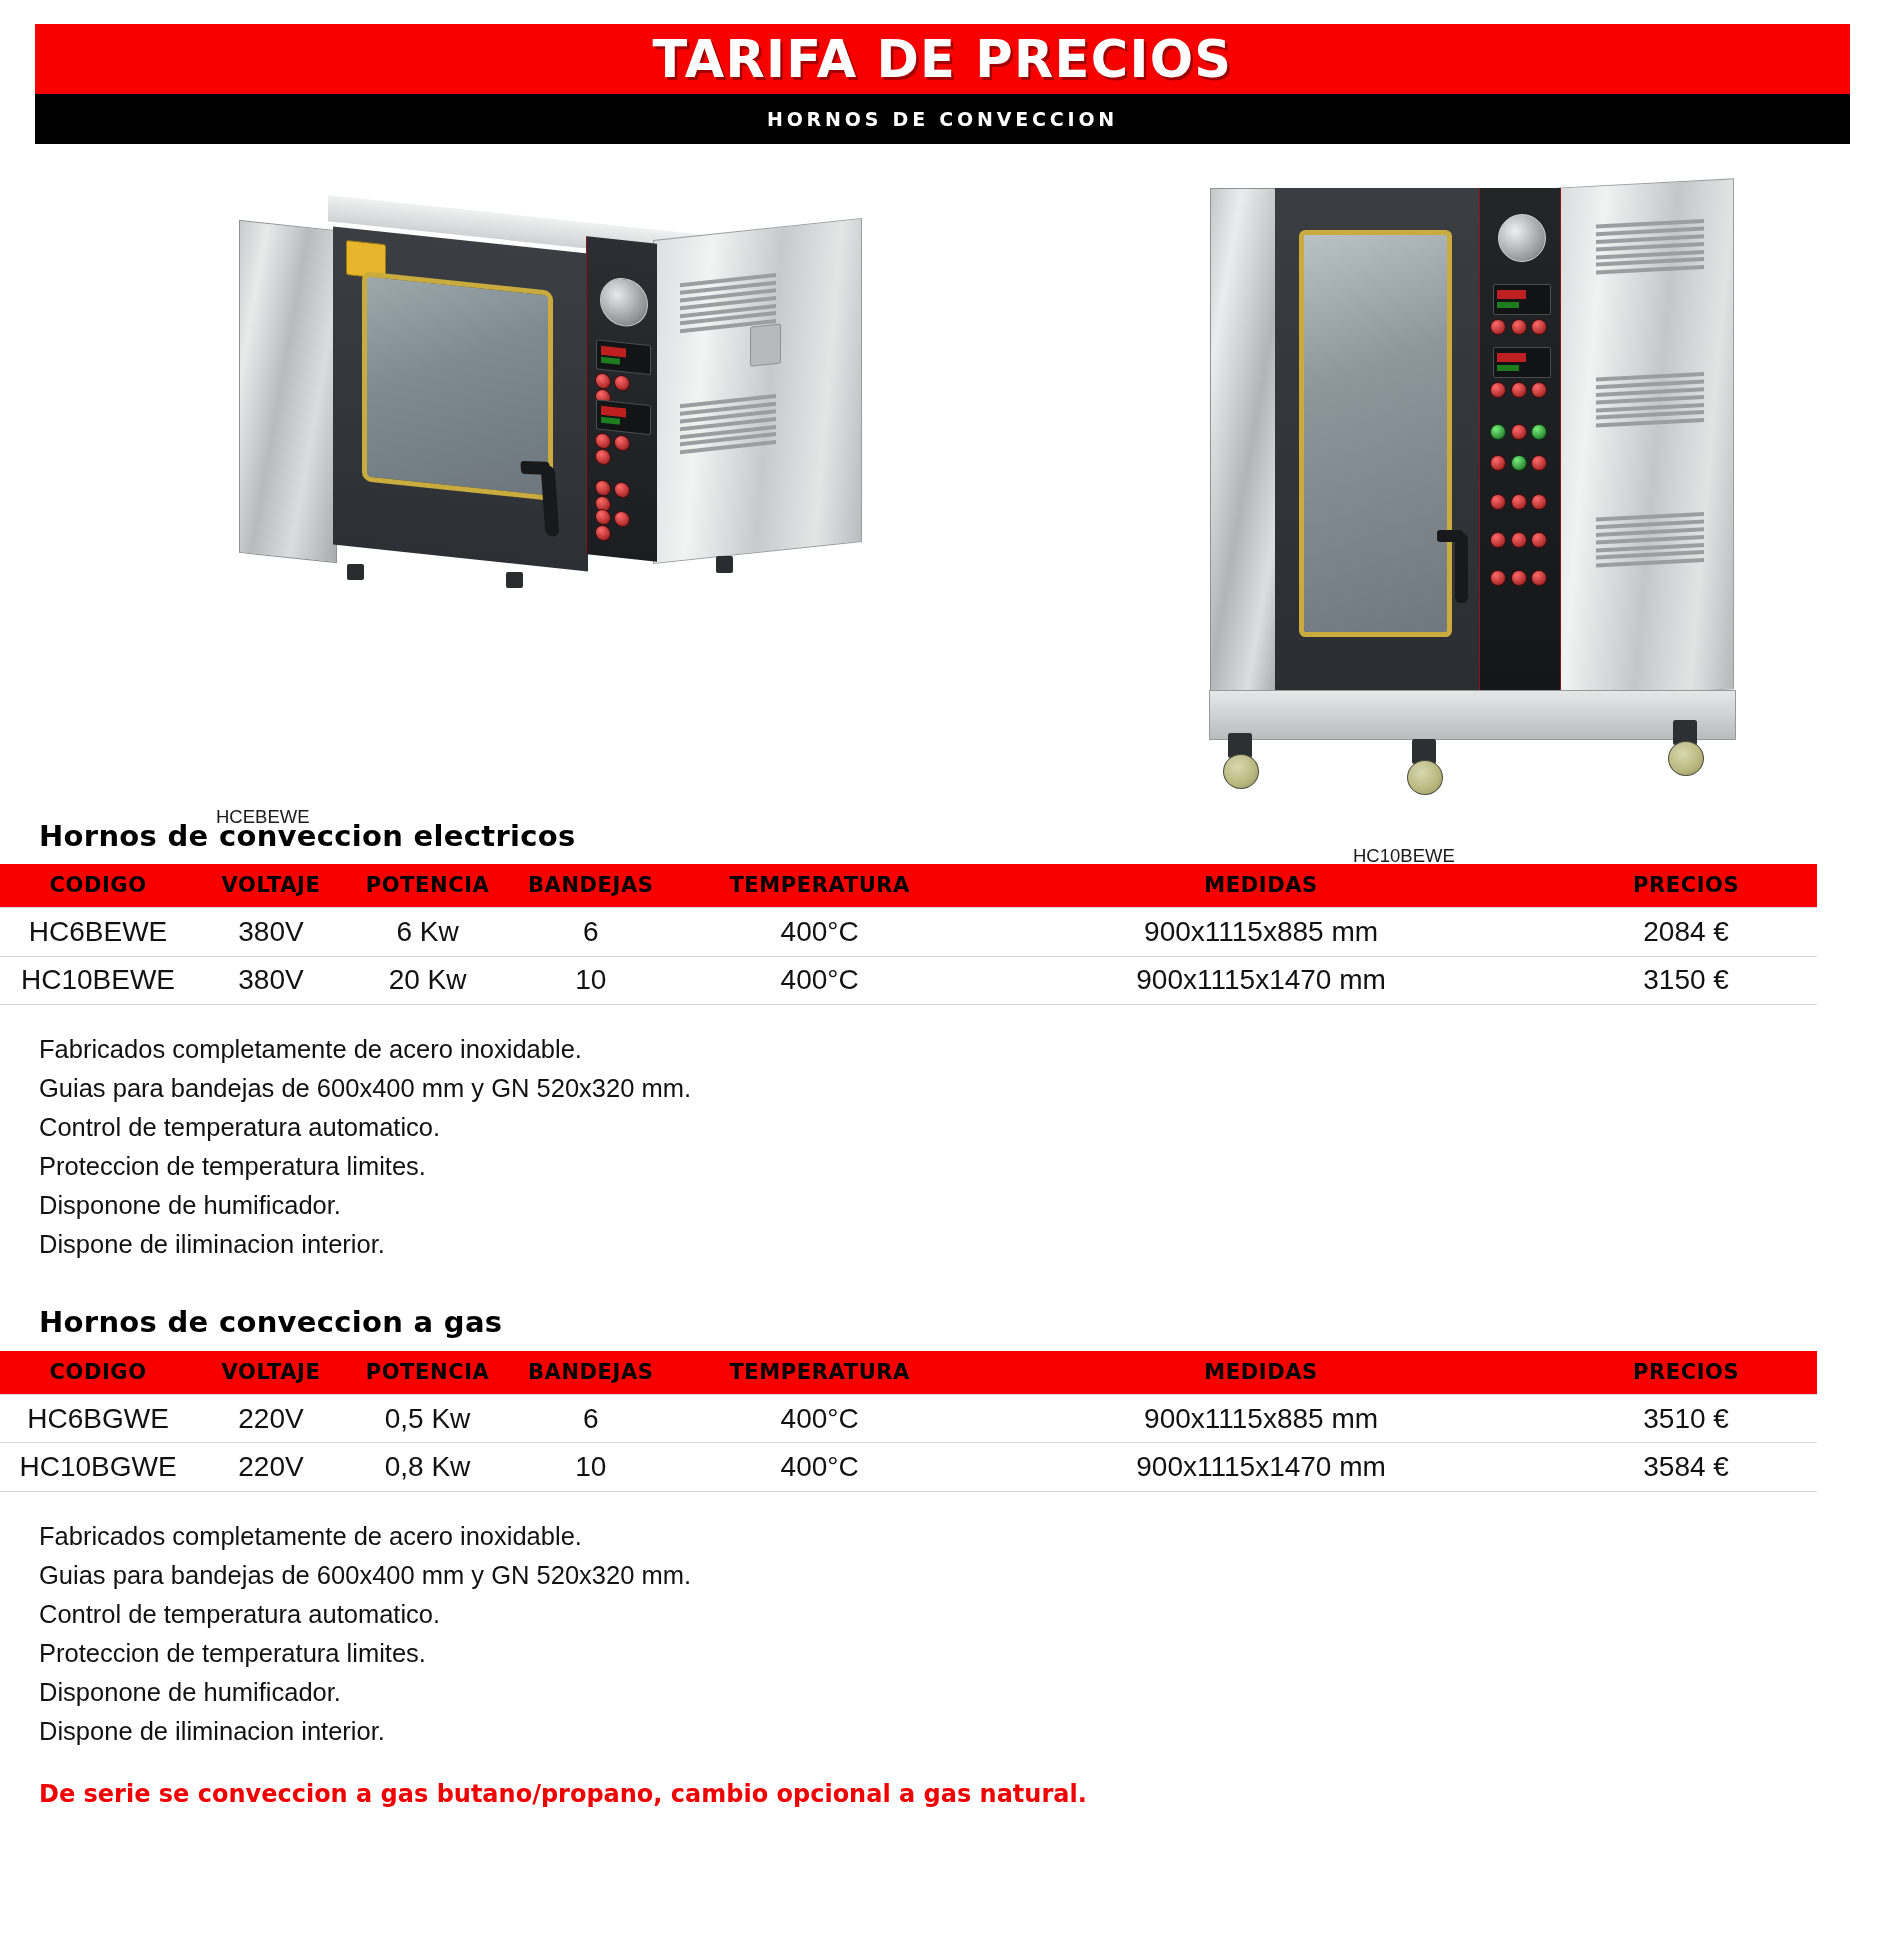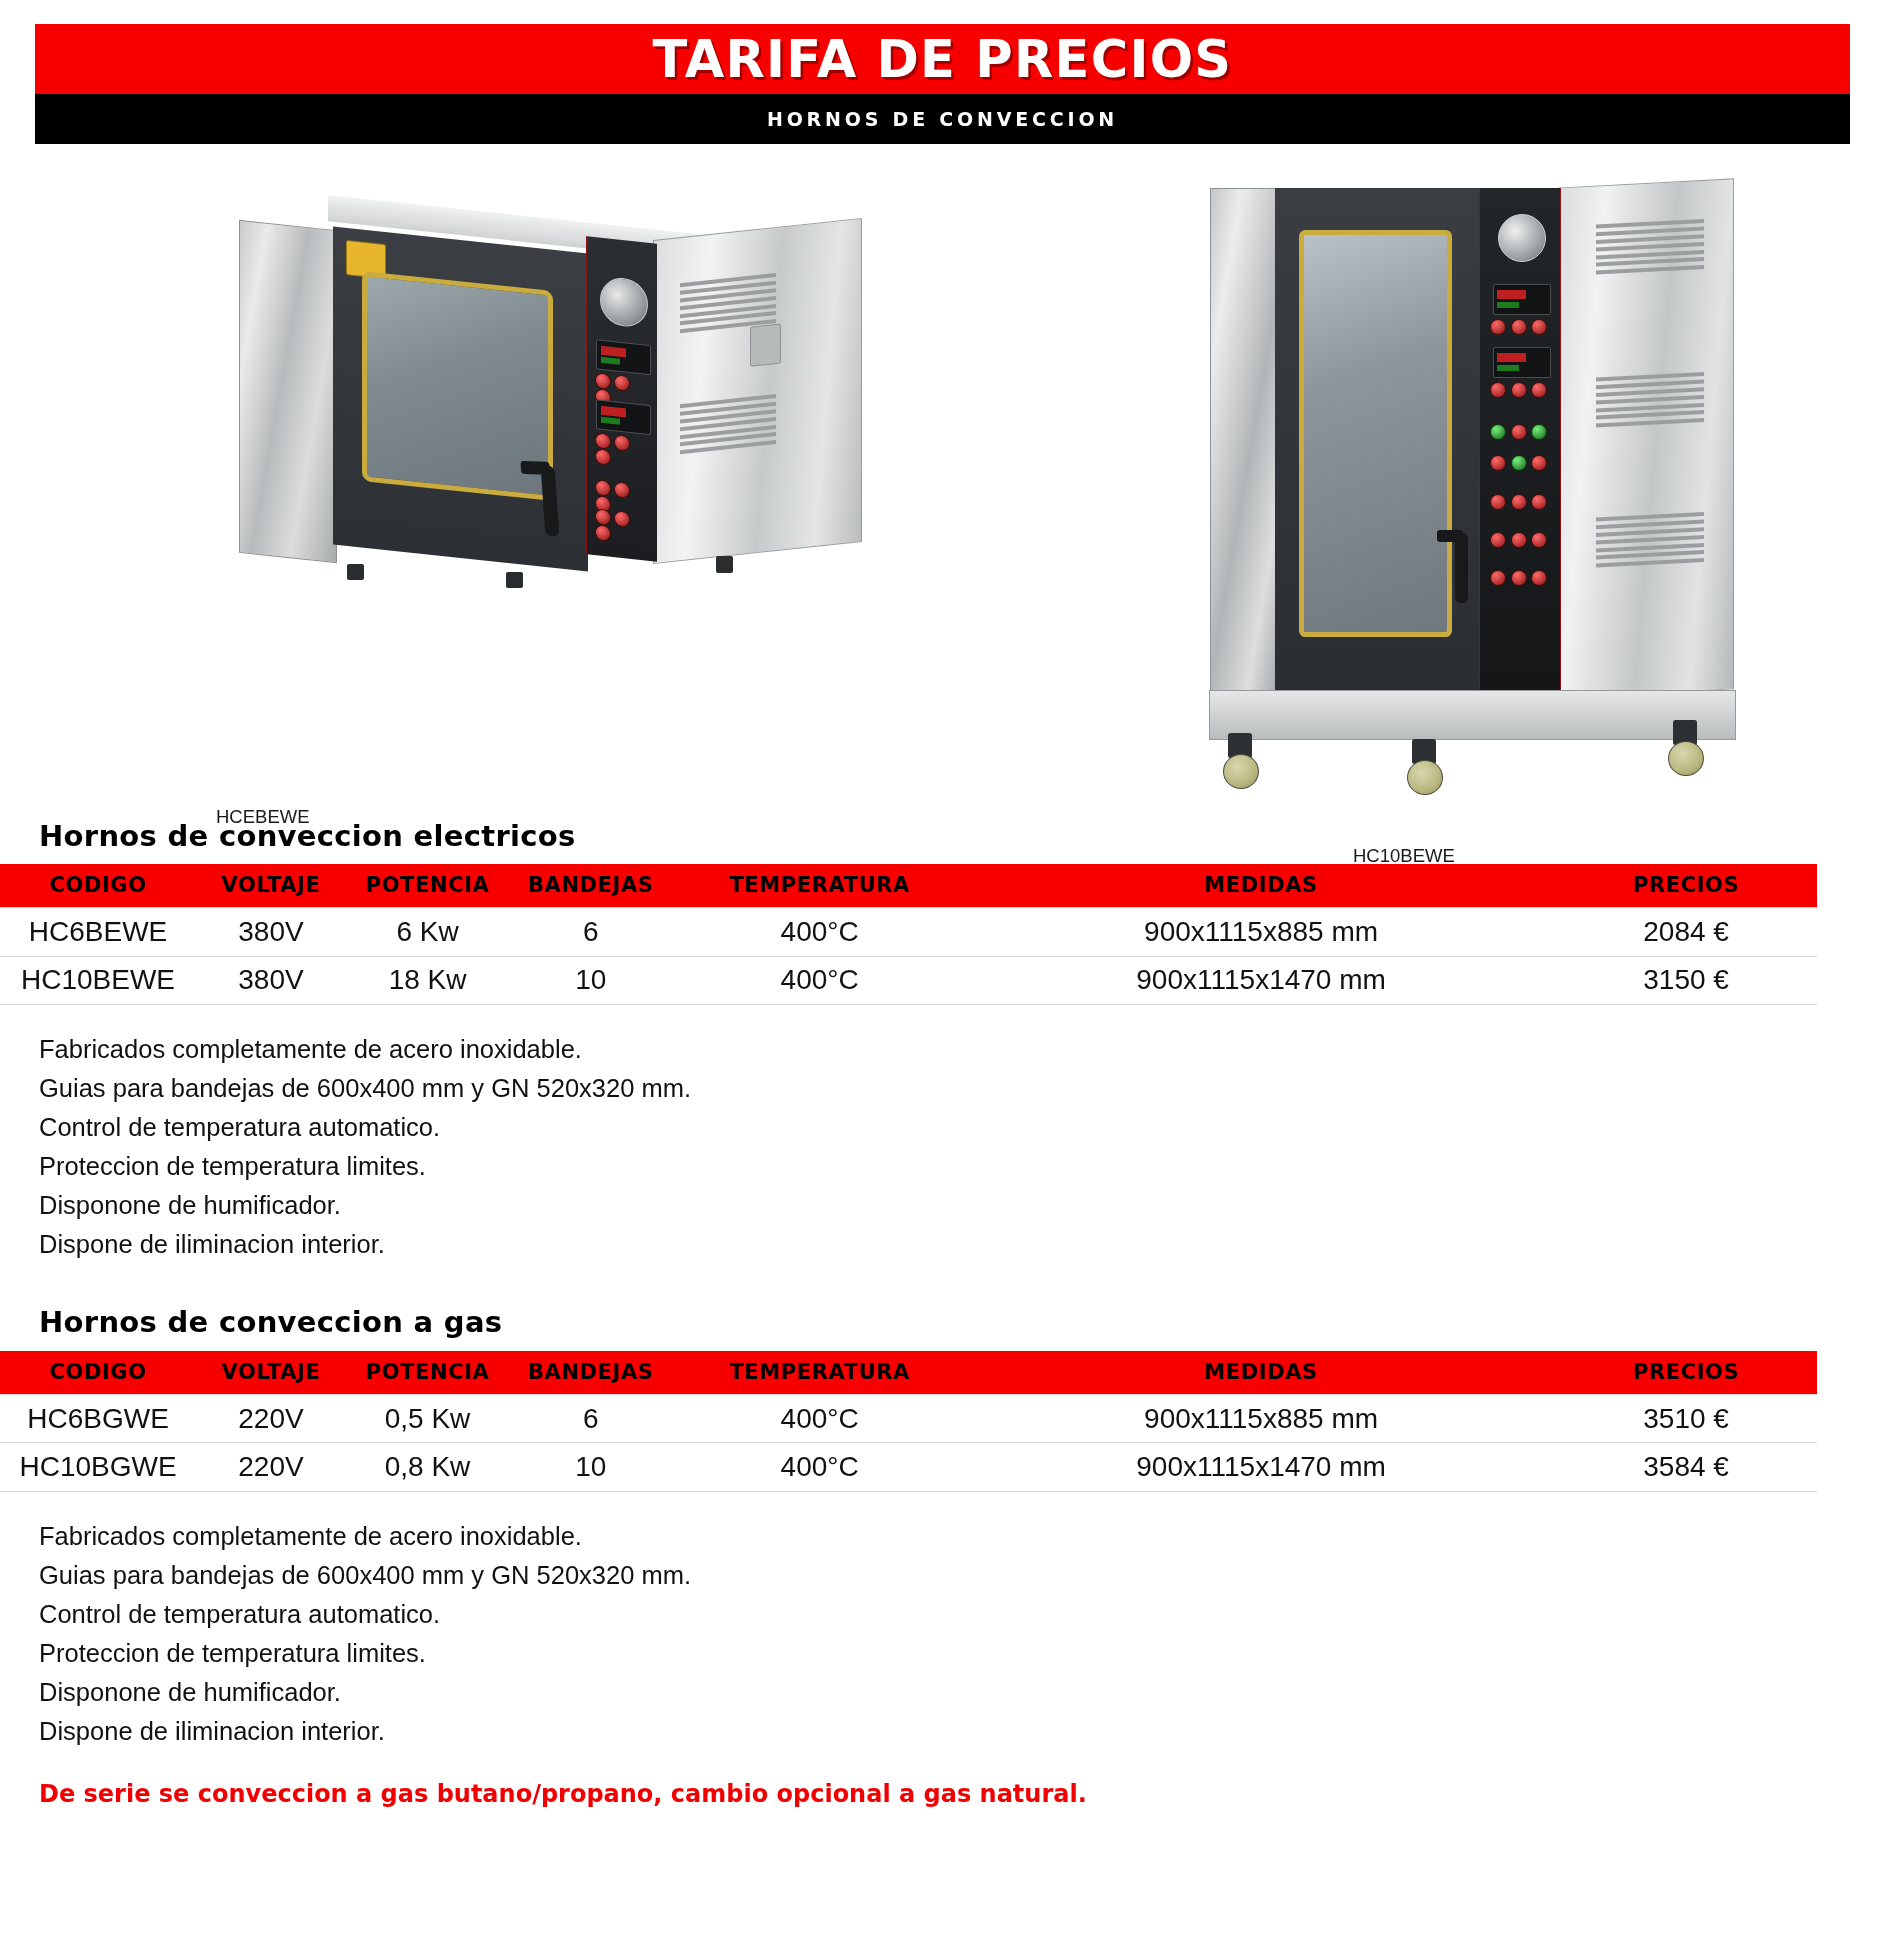--- a/index.html
+++ b/index.html
@@ -447,21 +447,21 @@
           <td>380V</td>
           <td>6 Kw</td>
           <td>6</td>
           <td>400°C</td>
           <td>900x1115x885 mm</td>
           <td>2084 €</td>
         </tr>
         <tr>
           <td>HC10BEWE</td>
           <td>380V</td>
-          <td>18 Kw</td>
+          <td>20 Kw</td>
           <td>10</td>
           <td>400°C</td>
           <td>900x1115x1470 mm</td>
           <td>3150 €</td>
         </tr>
       </tbody>
     </table>
 
     <div class="bullets">
       <p>Fabricados completamente de acero inoxidable.</p>

